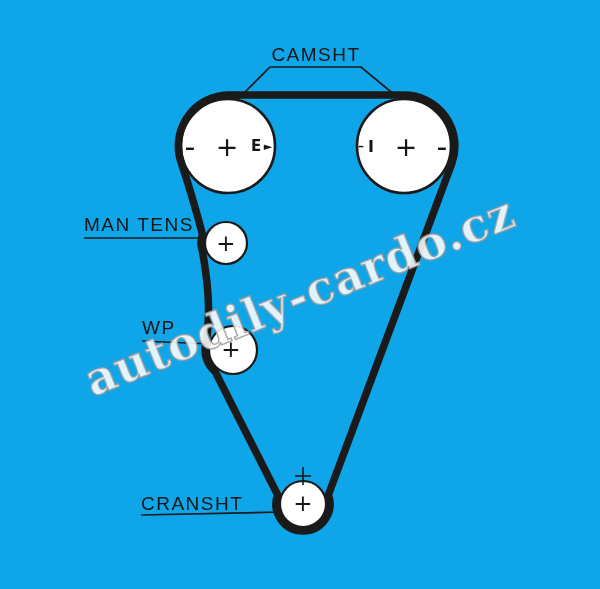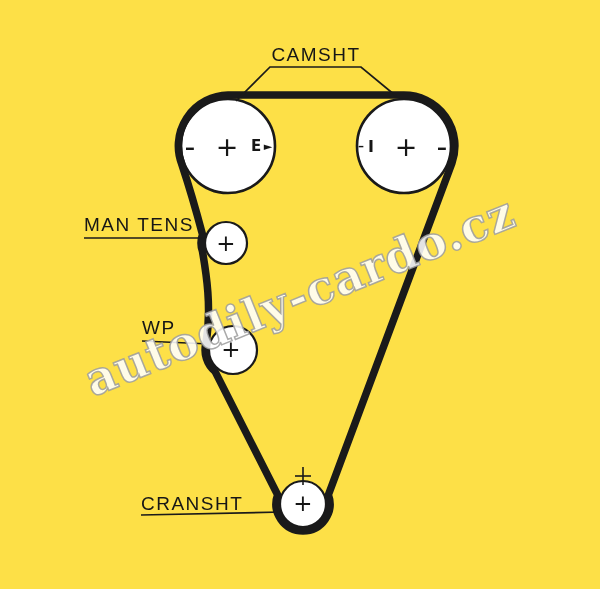--- a/index.html
+++ b/index.html
@@ -1,16 +1,16 @@
 <!DOCTYPE html>
 <html><head>
 <meta charset="utf-8">
 <style>
   html,body{margin:0;padding:0;background:#ffffff;}
-  .canvas{position:relative;width:600px;height:589px;background:#fde047;overflow:hidden;}
+  .canvas{position:relative;width:600px;height:589px;background:#0ea5e9;overflow:hidden;}
   svg{display:block;}
   .lbl{font-family:"Liberation Sans",sans-serif;font-size:19px;letter-spacing:1.5px;fill:#161616;}
   .mark{font-family:"DejaVu Sans",sans-serif;fill:#161616;}
   .wm{font-family:"DejaVu Serif",serif;font-weight:bold;font-size:46px;letter-spacing:1px;
       fill:#ffffff;fill-opacity:0.88;stroke:#9b9b9b;stroke-width:1.5px;stroke-opacity:0.85;}
 </style>
 </head>
 <body>
 
 <div class="canvas">

